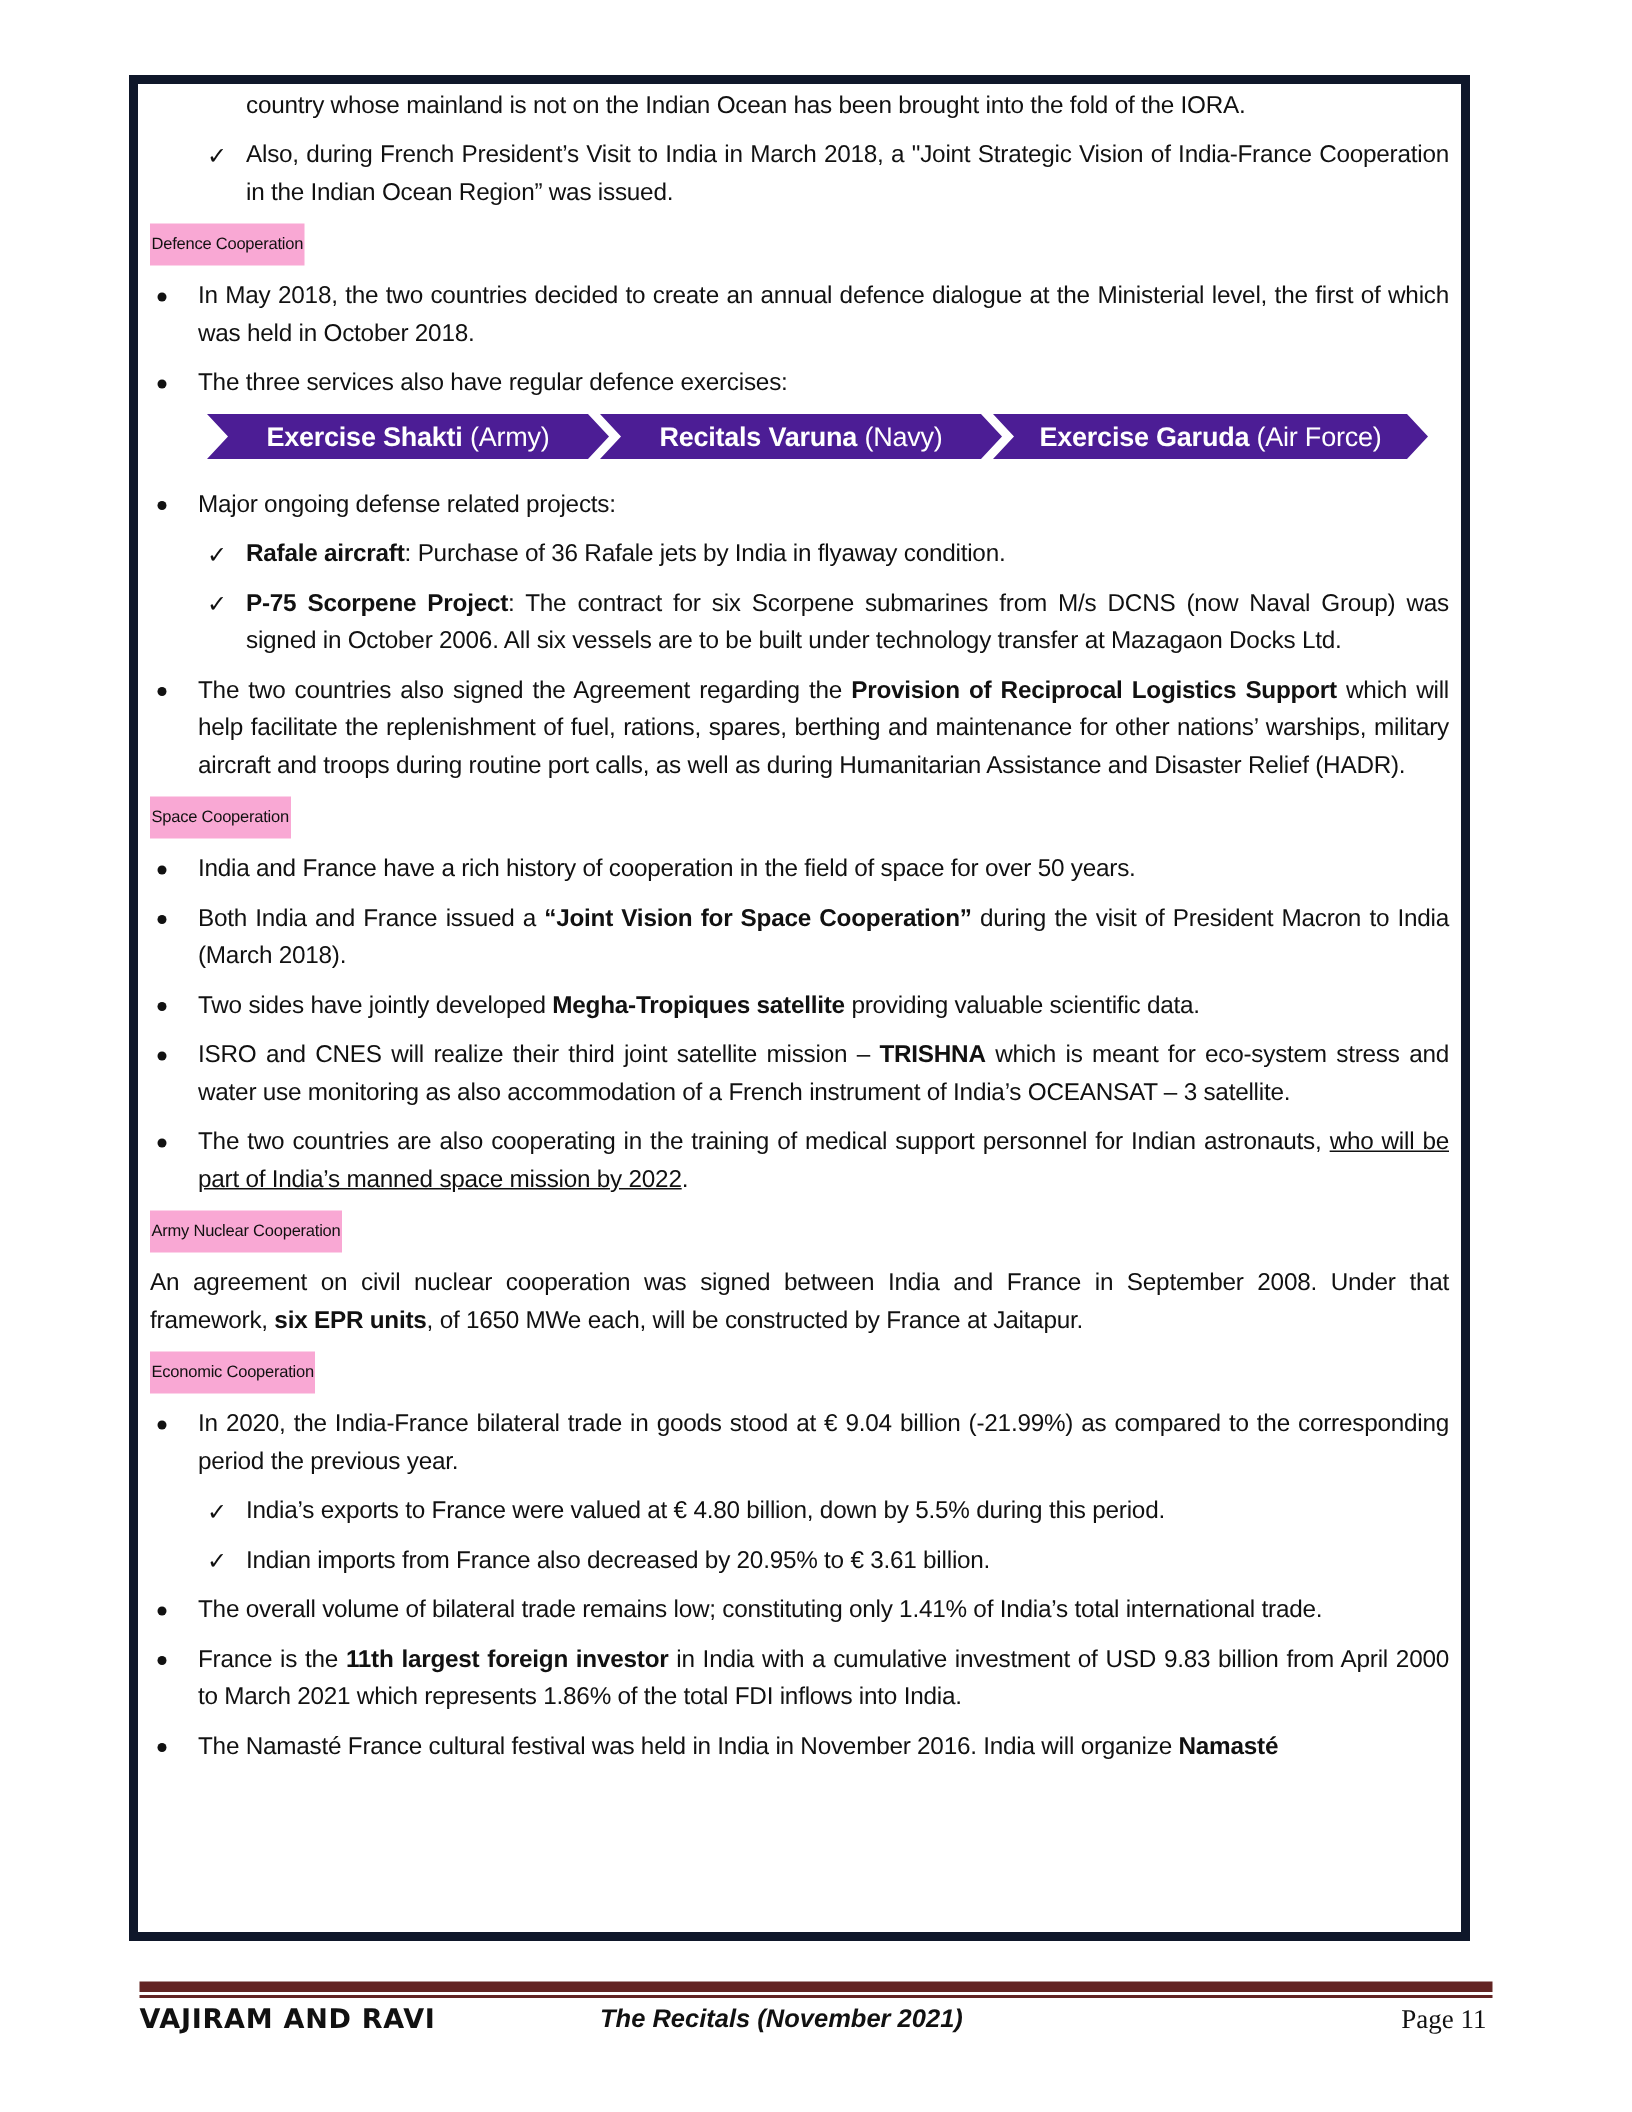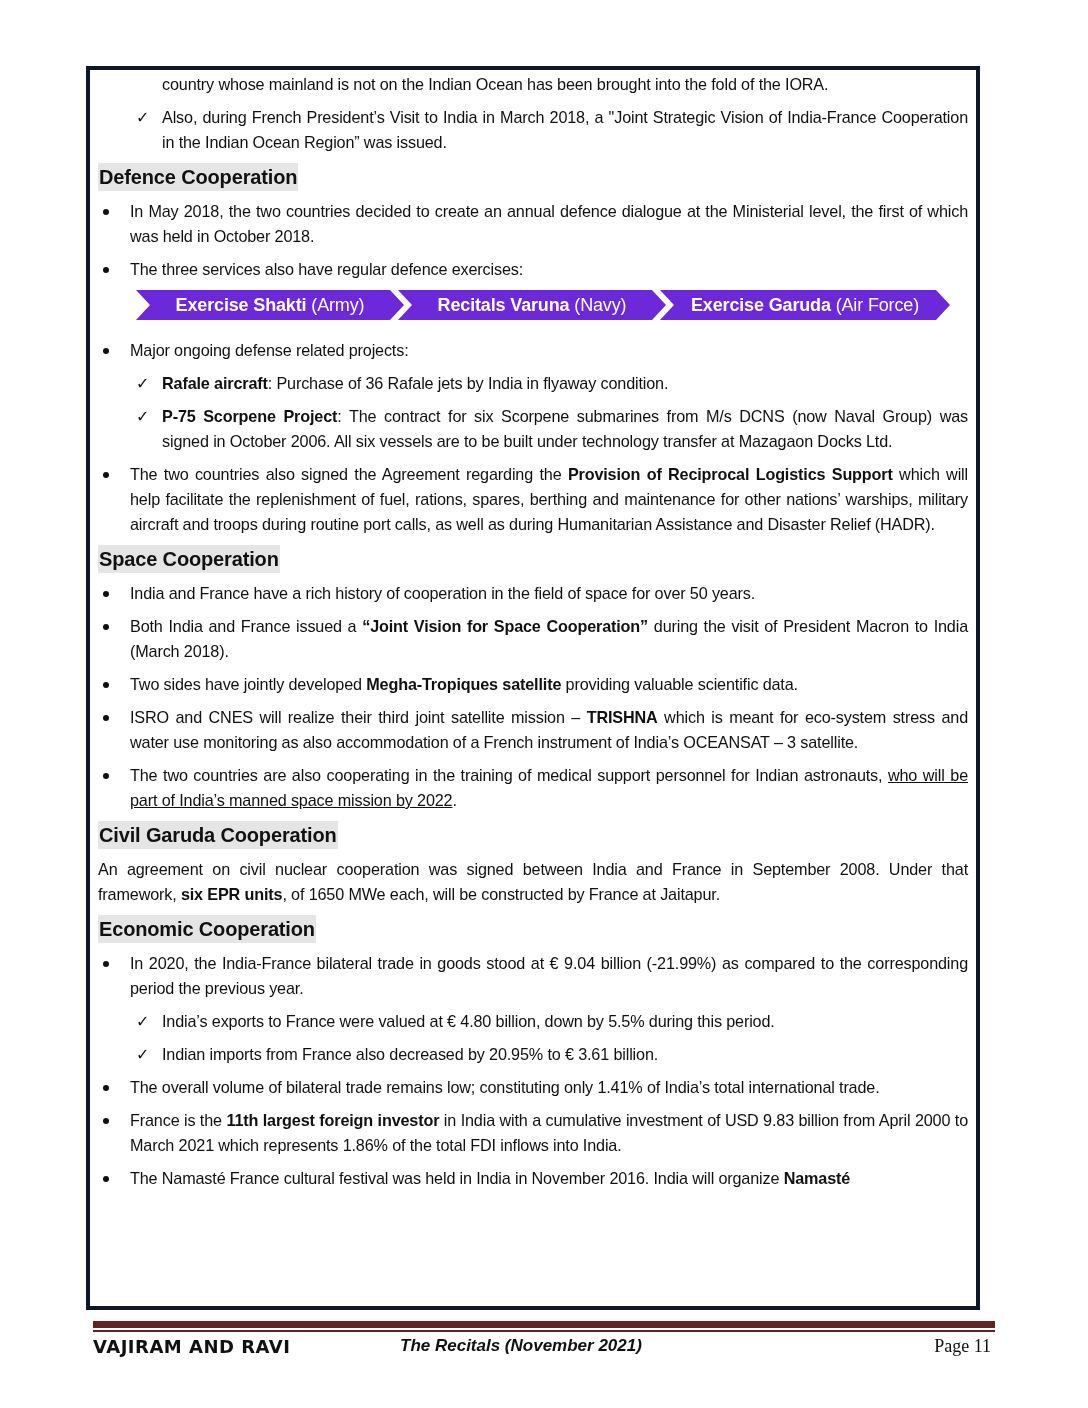--- a/index.html
+++ b/index.html
@@ -1,51 +1,51 @@
 <!DOCTYPE html>
 <html><head>
 <meta charset="utf-8">
 <style>
   html, body { margin: 0; padding: 0; background: #ffffff; }
   body {
     width: 1088px; height: 1408px; position: relative; overflow: hidden;
     font-family: "Liberation Sans", sans-serif; color: #111;
   }
   .frame {
-    position: absolute; left: 86px; top: 66px; width: 894px; height: 1244px;
-    border: 4px solid #0f172a; box-sizing: border-box; overflow: hidden;
+    position: absolute; left: 86px; top: 50px; width: 894px; height: 1244px;
+    border: 6px solid #0f172a; box-sizing: border-box; overflow: hidden;
   }
   .content {
     position: absolute; left: 8px; top: 2px; right: 8px;
     font-size: 16.2px; line-height: 25px; letter-spacing: -0.15px;
   }
   .p { margin: 0; text-align: justify; }
   .item { position: relative; margin-bottom: 8px; text-align: justify; }
   .bullet { padding-left: 32px; }
   .bullet::before {
     content: ""; position: absolute; left: 5px; top: 10px;
     width: 6px; height: 6px; border-radius: 50%; background: #111;
   }
   .check { padding-left: 64px; }
   .check .mark {
     position: absolute; left: 38px; top: 0; font-size: 16px;
     font-family: "DejaVu Sans", sans-serif;
   }
   .cont { padding-left: 64px; margin-bottom: 8px; }
   .heading {
-    display: inline-block; background: #e5e5e5; font-weight: bold;
-    padding: 2px 1px 2px 1px; margin: 0 0 8px 0; font-size: 20px; line-height: 24px;
+    display: inline-block; background: #f9a8d4; font-weight: normal;
+    padding: 2px 1px 2px 1px; margin: 0 0 8px 0; font-size: 11px; line-height: 24px;
   }
   b { font-weight: bold; }
   u { text-decoration: underline; }
   .exercises {
     position: relative; height: 38px; margin: 4px 0 10px 38px;
   }
   .chev {
-    position: absolute; top: 0; height: 30px; background: #6d28d9;
+    position: absolute; top: 0; height: 30px; background: #4c1d95;
     color: #fff; font-size: 18px; line-height: 30px; text-align: center;
     clip-path: polygon(0 0, calc(100% - 14px) 0, 100% 50%, calc(100% - 14px) 100%, 0 100%, 14px 50%);
   }
   .chev .light { font-weight: normal; }
   .chev .strong { font-weight: bold; }
   .footer-rule1 {
     position: absolute; left: 93px; top: 1321px; width: 902px; height: 7px; background: #622423;
   }
   .footer-rule2 {
     position: absolute; left: 93px; top: 1330px; width: 902px; height: 2px; background: #622423;
@@ -118,21 +118,21 @@
     <div class="item bullet">
       <span>Two sides have jointly developed </span><b>Megha-Tropiques satellite</b><span> providing valuable scientific data.</span>
     </div>
     <div class="item bullet">
       <span>ISRO and CNES will realize their third joint satellite mission – </span><b>TRISHNA</b><span> which is meant for eco-system stress and water use monitoring as also accommodation of a French instrument of India’s OCEANSAT – 3 satellite.</span>
     </div>
     <div class="item bullet">
       <span>The two countries are also cooperating in the training of medical support personnel for Indian astronauts, </span><u>who will be part of India’s manned space mission by 2022</u><span>.</span>
     </div>
 
-    <div class="heading">Civil Garuda Cooperation</div>
+    <div class="heading">Army Nuclear Cooperation</div>
     <div class="item p">
       <span>An agreement on civil nuclear cooperation was signed between India and France in September 2008. Under that framework, </span><b>six EPR units</b><span>, of 1650 MWe each, will be constructed by France at Jaitapur.</span>
     </div>
 
     <div class="heading">Economic Cooperation</div>
     <div class="item bullet">In 2020, the India-France bilateral trade in goods stood at € 9.04 billion (-21.99%) as compared to the corresponding period the previous year.</div>
     <div class="item check">
       <span class="mark">✓</span>
       <span>India’s exports to France were valued at € 4.80 billion, down by 5.5% during this period.</span>
     </div>

